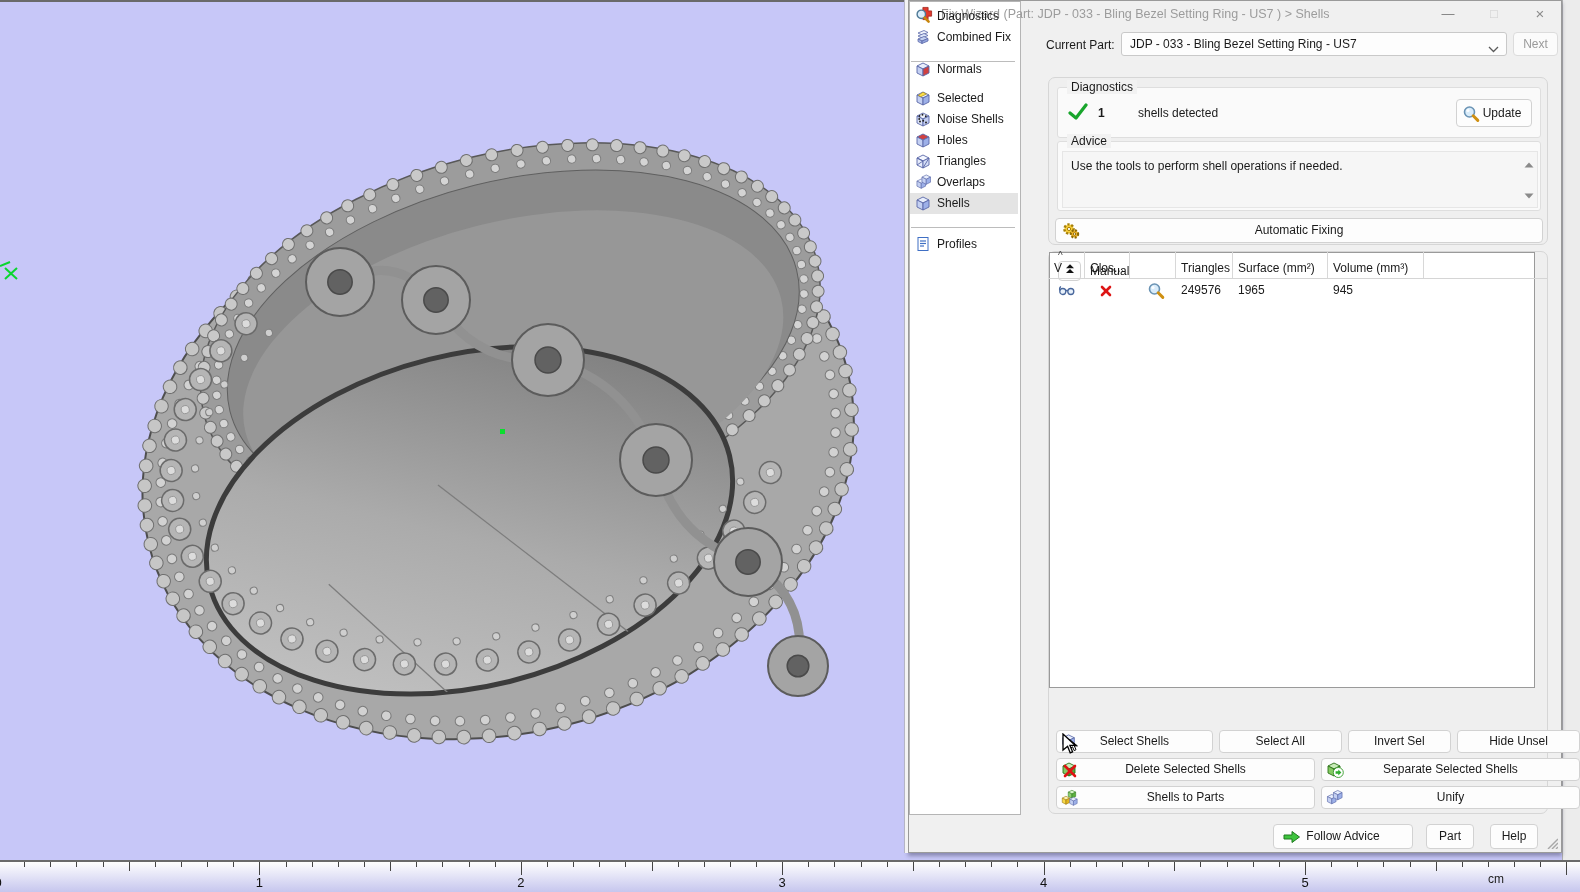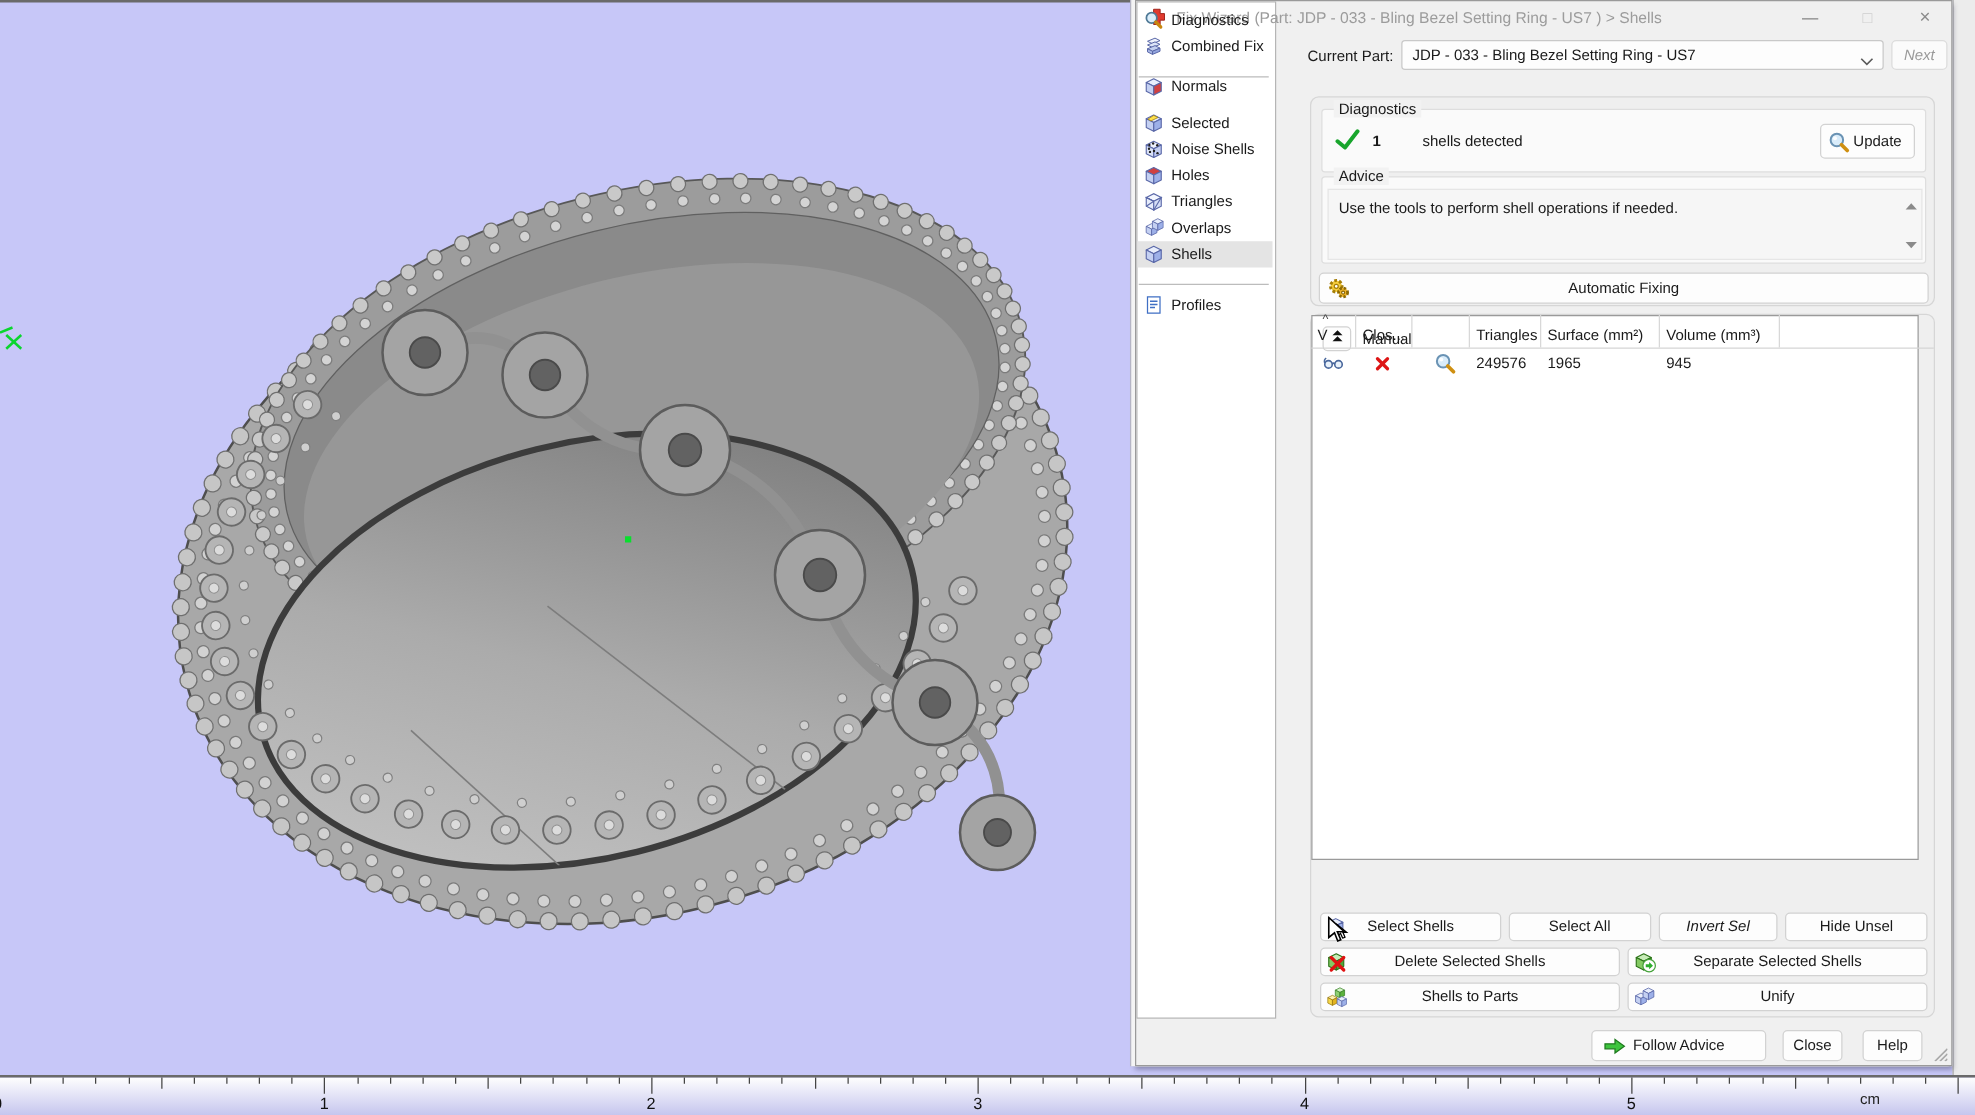--- a/index.html
+++ b/index.html
@@ -62,21 +62,21 @@
   #manual-label{left:41px;top:12px;}
   #shelltable{left:7px;top:40px;width:486px;height:436px;background:#fff;border:1px solid #9a9a9a;box-sizing:border-box;}
   #thead{position:absolute;left:0;top:0;width:100%;height:26px;border-bottom:1px solid #d5d5d5;}
   .th{position:absolute;top:0;height:26px;border-right:1px solid #d8d8d8;box-sizing:border-box;}
   .th .t{position:absolute;left:5px;bottom:3px;white-space:nowrap;}
   #th0 .caret{position:absolute;left:9px;top:-2px;font-size:10px;color:#444;}
   #trow{position:absolute;left:0;top:27px;width:100%;height:24px;}
   .td{position:absolute;top:0;height:24px;}
   .td .t{position:absolute;left:5px;top:4px;}
   
-  .btnrow{position:absolute;left:7px;width:486px;height:23px;display:flex;gap:6px;}
+  .btnrow{position:absolute;left:7px;width:524px;height:23px;display:flex;gap:6px;}
   .btnrow .btn{position:relative;flex:1;height:23px;line-height:21px;}
   .btnrow .btn .ic{position:absolute;left:4px;top:2px;}
   #row1{top:478px;} #row2{top:506px;} #row3{top:534px;}
   
   #btn-follow{left:364px;top:823px;width:140px;height:25px;line-height:23px;}
   #btn-follow .ic{position:absolute;left:8px;top:4px;}
   #btn-closed{left:517px;top:823px;width:48px;height:25px;line-height:23px;}
   #btn-help{left:581px;top:823px;width:48px;height:25px;line-height:23px;}
   #grip{right:3px;bottom:3px;width:12px;height:12px;}
   
@@ -574,21 +574,21 @@
     <span id="btn-close" class="abs winbtn">×</span>
   </div>
 
   <span id="cp-label" class="abs">Current Part:</span>
   <div id="cp-combo" class="abs">
     <span class="val">JDP - 033 - Bling Bezel Setting Ring - US7</span>
     <span class="chev"><svg viewBox="0 0 11 7" width="11" height="7">
           <polyline points="1,1 5.5,5.5 10,1" fill="none" stroke="#5a5a5a" stroke-width="1.3"></polyline>
         </svg></span>
   </div>
-  <div id="btn-next" class="abs btn" style="line-height:22px;font-style:italic;">Next</div>
+  <div id="btn-next" class="abs btn" style="line-height:22px;">Next</div>
 
   <div id="sidebar">
     <div class="sb-item" style="top:5px">
         <span class="ic"><svg viewBox="0 0 16 16" width="16" height="16">
             <circle cx="6.3" cy="6.3" r="4.2" fill="#dceefb" stroke="#4f7996" stroke-width="1.4"></circle>
             <line x1="9.6" y1="9.6" x2="13.6" y2="13.6" stroke="#c8860d" stroke-width="2.6" stroke-linecap="round"></line>
           </svg></span>
         <span class="lb">Diagnostics</span>
       </div>
     <div class="sb-item" style="top:26px">
@@ -822,21 +822,21 @@
               <g transform="scale(0.95)">
                 <g stroke="#5a68a8" stroke-width="0.9" stroke-linejoin="round">
                   <polygon points="2,5 8,2 14,5 8,8" fill="#e8eefc"></polygon>
                   <polygon points="2,5 8,8 8,15 2,12" fill="#c4d0f2"></polygon>
                   <polygon points="14,5 8,8 8,15 14,12" fill="#9db0e8"></polygon>
                 </g>
               </g>
               <polygon points="8.5,6.5 8.5,16.5 11.4,13.7 13.2,17.6 15,16.7 13.3,12.9 16.4,12.9" fill="#fff" stroke="#000" stroke-width="1"></polygon>
             </svg></span><span>Select Shells</span></div>
       <div class="btn"><span>Select All</span></div>
-      <div class="btn" style="flex:0.84;font-style:italic;"><span>Invert Sel</span></div>
+      <div class="btn" style="flex:0.84;"><span>Invert Sel</span></div>
       <div class="btn"><span>Hide Unsel</span></div>
     </div>
     <div id="row3" class="btnrow">
       <div class="btn"><span class="ic"><svg viewBox="0 0 18 18" width="18" height="18">
               <g transform="translate(6,0) scale(0.62)">
                 <g stroke="#2f7a1e" stroke-width="0.9" stroke-linejoin="round">
                   <polygon points="2,5 8,2 14,5 8,8" fill="#d6f5c8"></polygon>
                   <polygon points="2,5 8,8 8,15 2,12" fill="#8fd070"></polygon>
                   <polygon points="14,5 8,8 8,15 14,12" fill="#5cb23e"></polygon>
                 </g>
@@ -896,21 +896,21 @@
             </svg></span><span>Separate Selected Shells</span></div>
     </div>
   </div>
 
   <div id="btn-follow" class="btn">
     <span class="ic"><svg viewBox="0 0 20 16" width="20" height="16">
           <polygon points="2,6 10,6 10,2.5 17.5,8 10,13.5 10,10 2,10" fill="#3ec43e" stroke="#1f7a1f" stroke-width="1"></polygon>
         </svg></span>
     <span>Follow Advice</span>
   </div>
-  <div id="btn-closed" class="btn">Close</div>
+  <div id="btn-closed" class="btn">Part</div>
   <div id="btn-help" class="btn">Help</div>
 
   <svg id="grip" class="abs" viewBox="0 0 12 12">
     <g stroke="#a8a8a8" stroke-width="1.4">
         <line x1="2" y1="12" x2="12" y2="2"></line>
         <line x1="6" y1="12" x2="12" y2="6"></line>
         <line x1="10" y1="12" x2="12" y2="10"></line>
       </g>
   </svg>
 </div>

